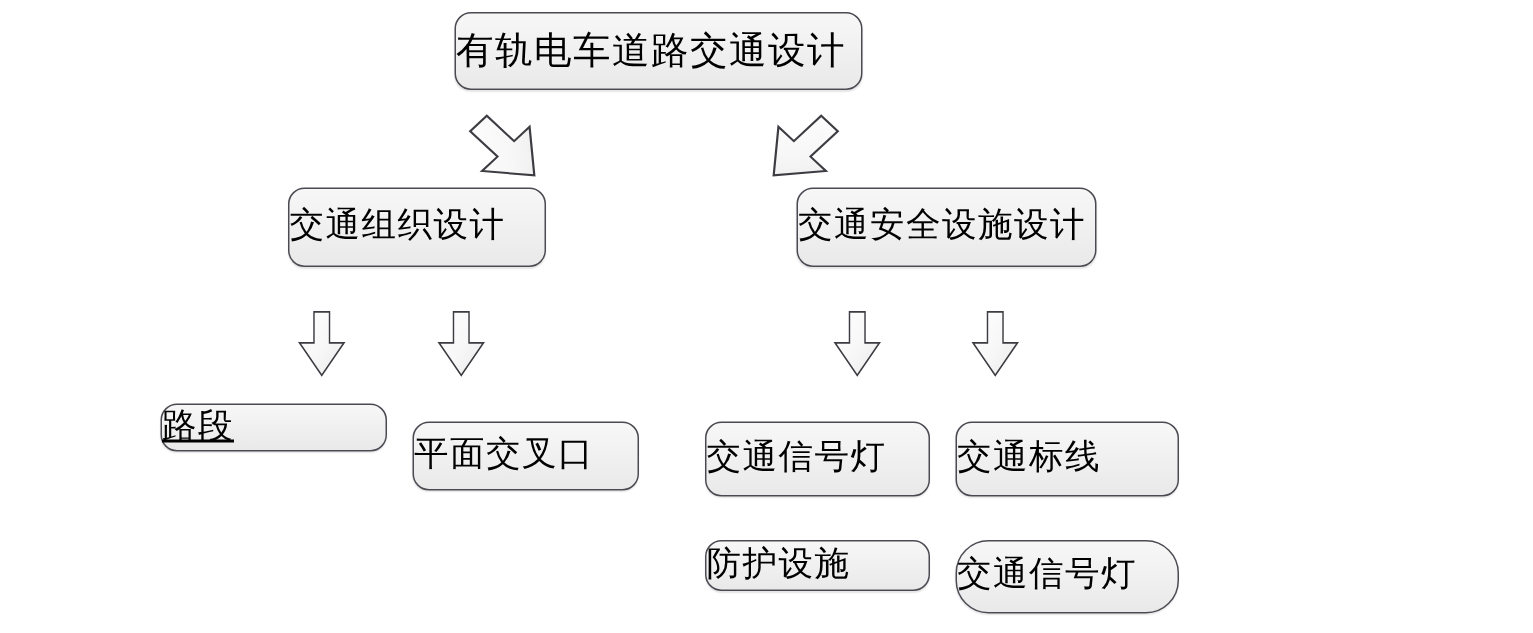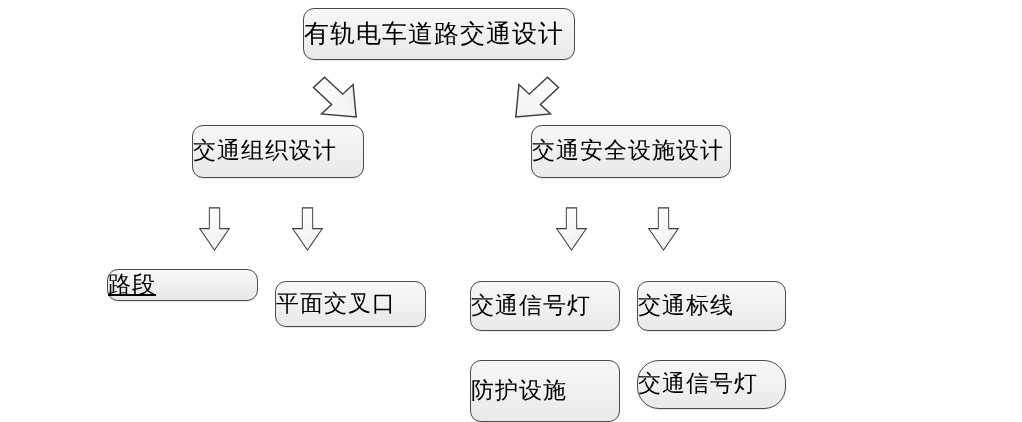--- a/index.html
+++ b/index.html
@@ -66,21 +66,21 @@
   </div>
   <div class="node lvl3" id="node-l3-1" style="left: 275px; top: 281px; width: 151px; height: 46px;">
     <span class="node-label">平面交叉口</span>
   </div>
   <div class="node lvl3" id="node-l3-2" style="left: 470px; top: 281px; width: 150px; height: 50px;">
     <span class="node-label">交通信号灯</span>
   </div>
   <div class="node lvl3" id="node-l3-3" style="left: 637px; top: 281px; width: 149px; height: 50px;">
     <span class="node-label">交通标线</span>
   </div>
-  <div class="node lvl3" id="node-l3-5" style="left: 470px; top: 360px; width: 150px; height: 62px;">
+  <div class="node lvl3" id="node-l3-5" style="left: 470px; top: 360px; width: 150px; height: 34px;">
     <span class="node-label">防护设施</span>
   </div>
   <div class="node lvl3" id="node-l3-6" style="left: 637px; top: 360px; width: 149px; height: 49px; border-radius: 22px;">
     <span class="node-label">交通信号灯</span>
   </div>
 
   <div id="arrow-layer">
       <div class="arrow" style="left: 310px; top: 74px; width: 56px; height: 52px;">
         <svg width="100%" height="100%" viewBox="0 0 100 100" preserveAspectRatio="none">
           <defs>

